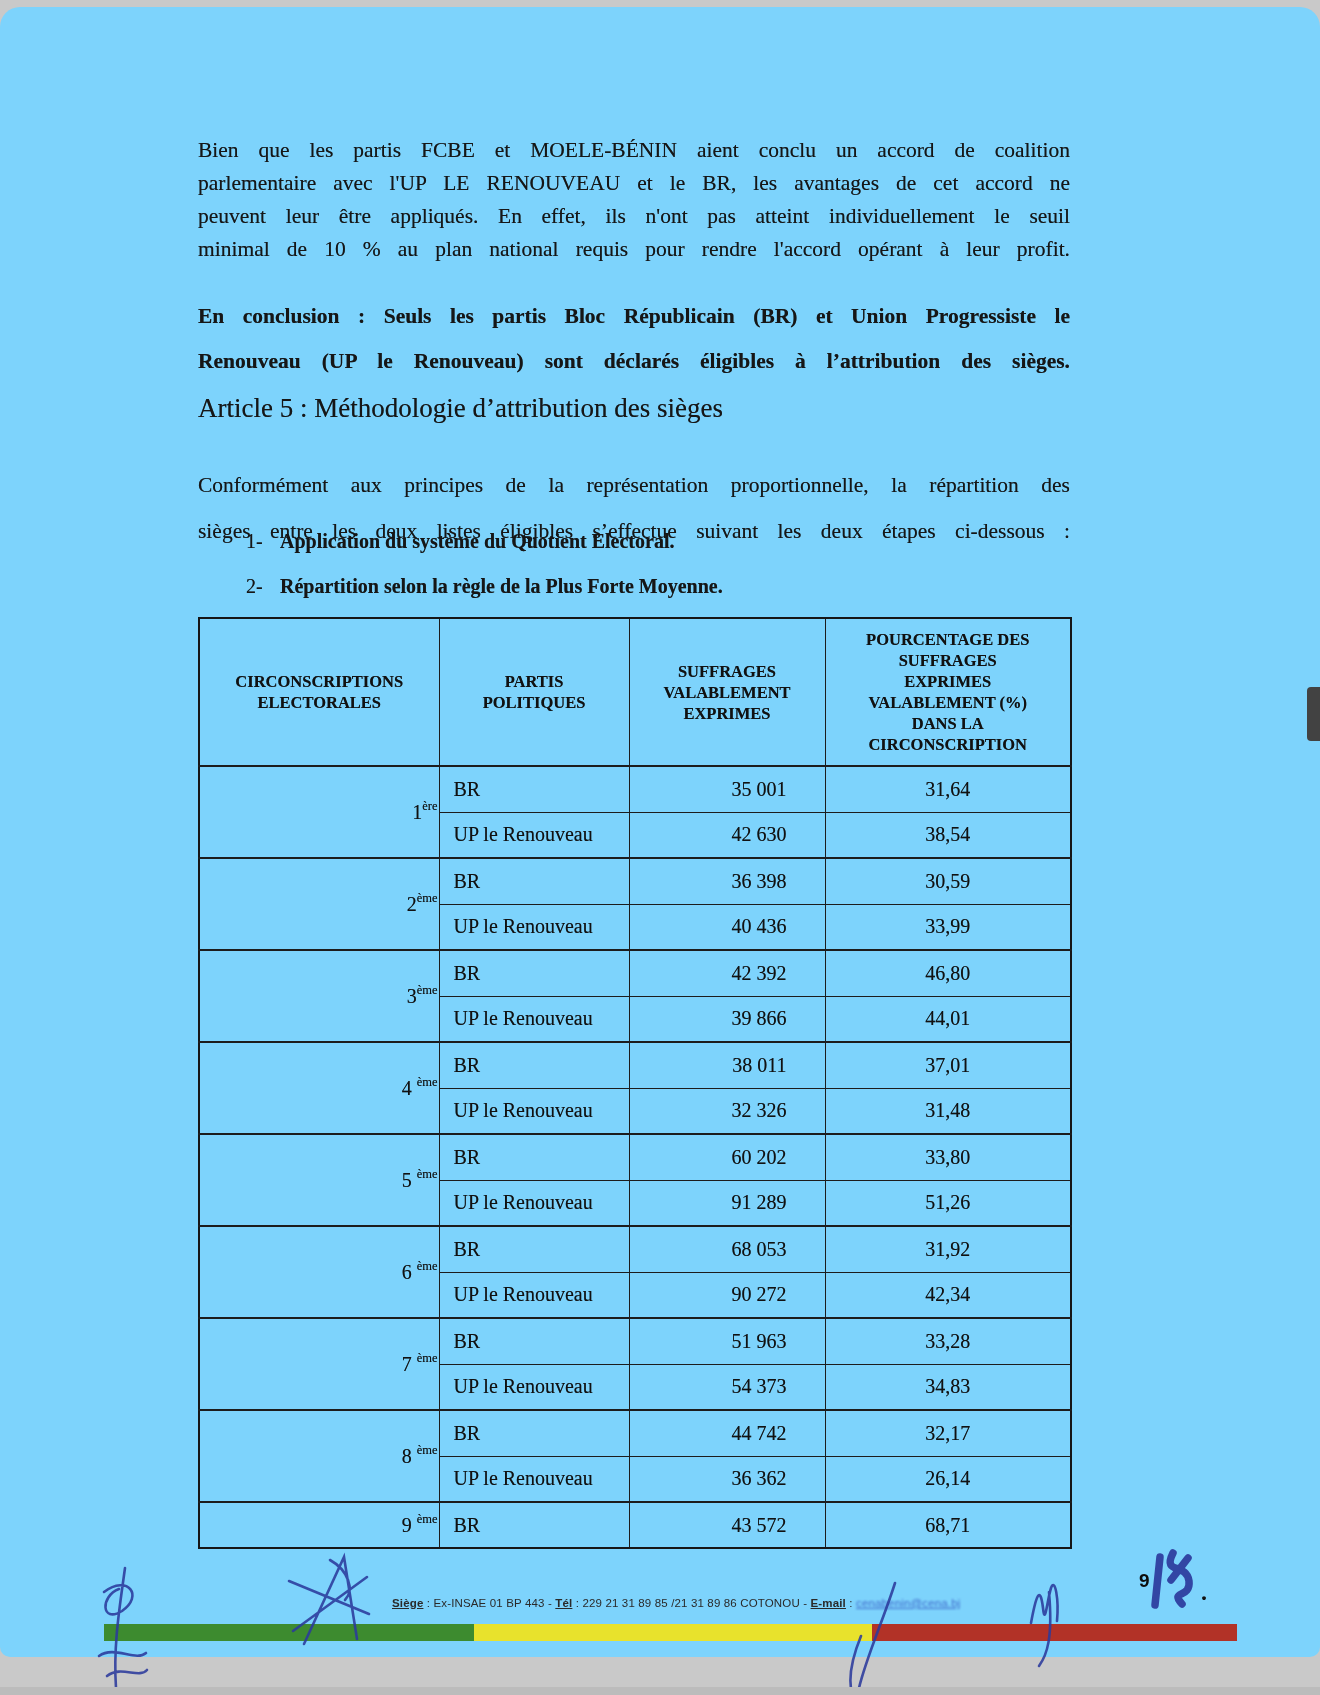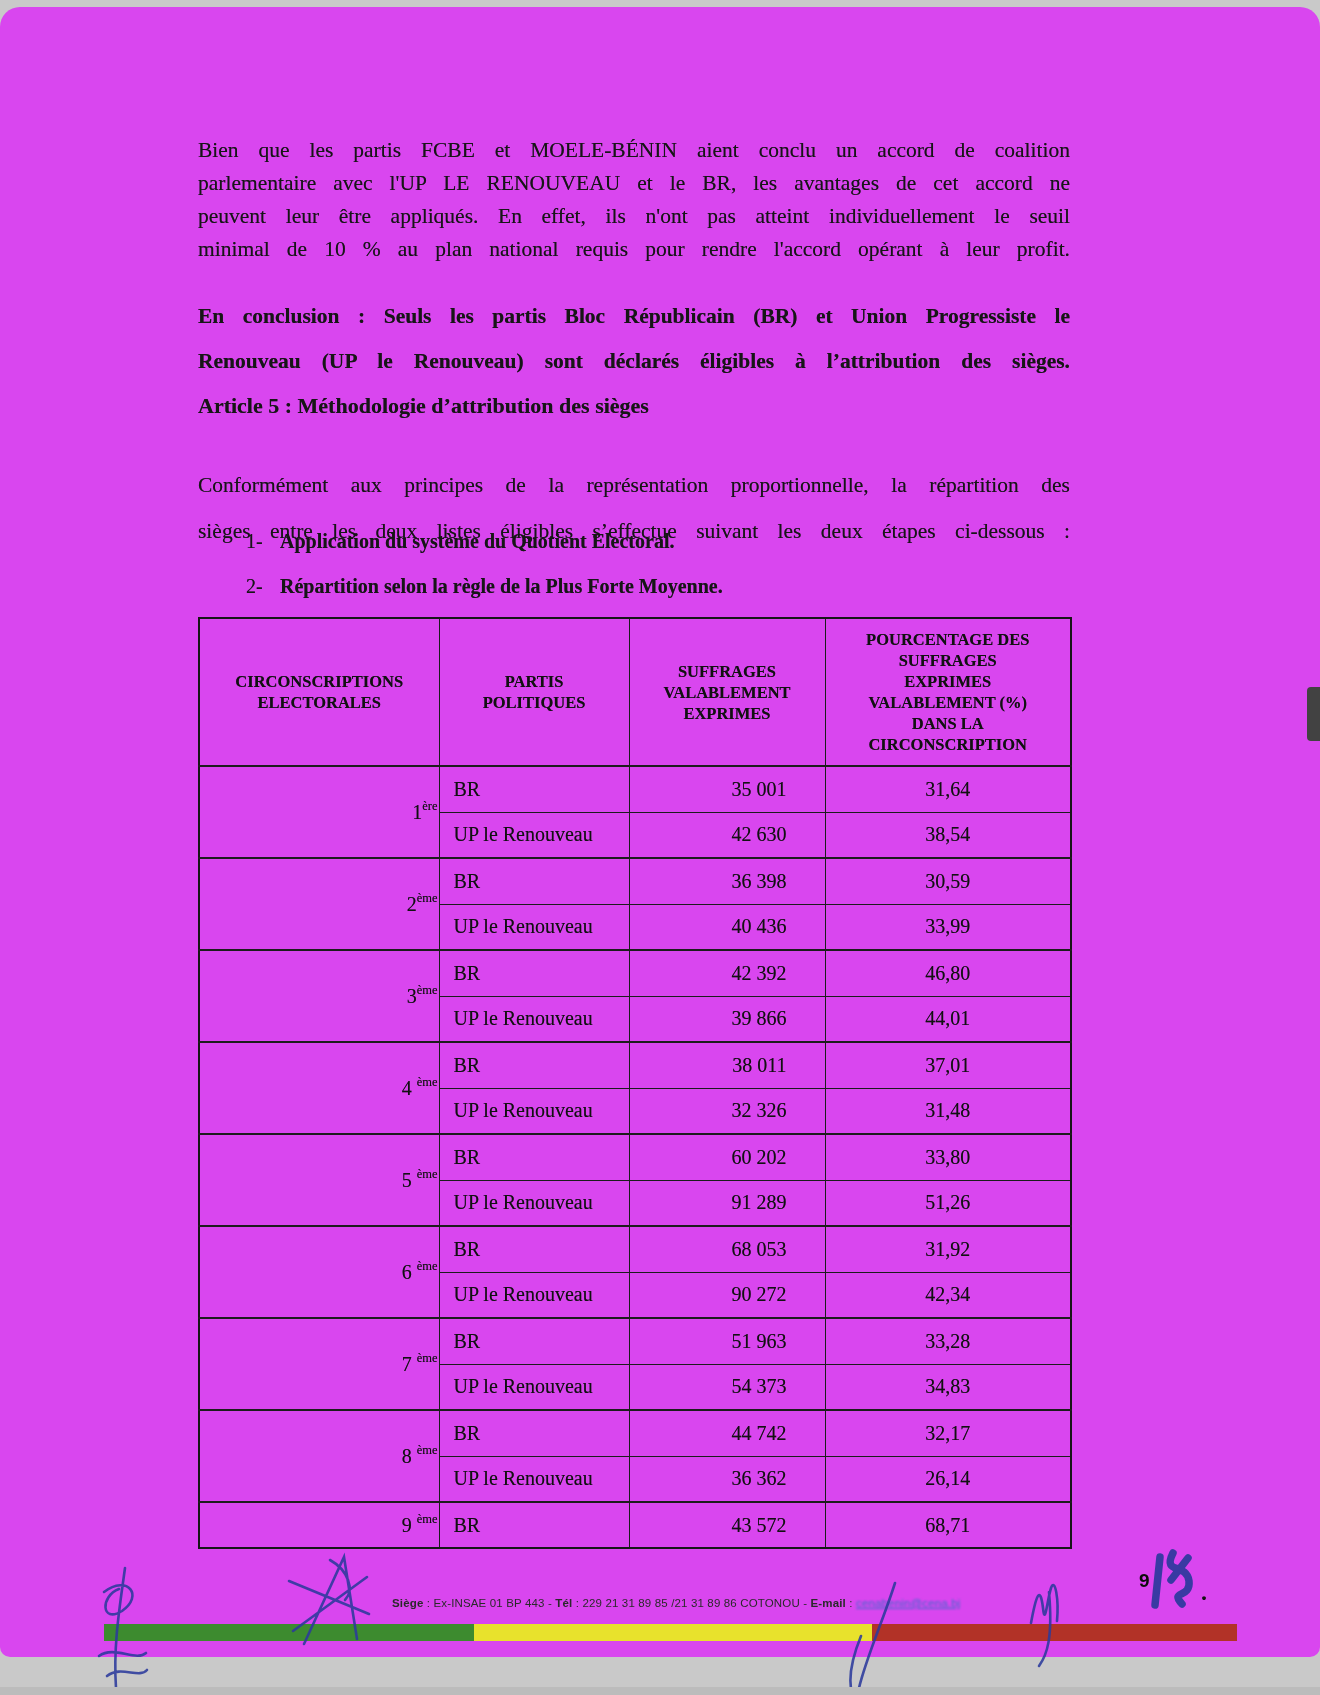--- a/index.html
+++ b/index.html
@@ -3,31 +3,31 @@
 <meta charset="utf-8">
 <style>
   html,body{margin:0;padding:0;}
   body{
     width:1320px;height:1695px;position:relative;overflow:hidden;
     background:#c9c9c9;
     font-family:"Liberation Serif", serif;
   }
   .page{
     position:absolute;top:7px;left:0;width:1320px;height:1650px;
-    background:#d946ef;border-radius:20px 20px 10px 10px;
+    background:#7dd3fc;border-radius:20px 20px 10px 10px;
   }
   .bottom-strip{position:absolute;left:0;right:0;bottom:0;height:8px;background:#bcbcbc;}
 
   
   .tb{position:absolute;left:198px;width:872px;color:#161616;
       text-shadow:0 0 .4px rgba(0,0,0,.5);}
   .just{white-space:pre-line;text-align:justify;text-align-last:justify;}
   .p1{top:105px;font-size:21.5px;line-height:33px;}
   .conclusion{top:265px;font-size:21.5px;line-height:45px;font-weight:bold;}
-  .article-h{top:378px;font-size:22px;font-weight:bold;margin-top:8px;}
+  .article-h{top:378px;font-size:27px;font-weight:normal;margin-top:8px;}
   .intro{top:433px;font-size:21.5px;line-height:46px;}
   .list-item{position:absolute;left:246px;font-size:20px;color:#161616;
              text-shadow:0 0 .4px rgba(0,0,0,.5);}
   .li1{top:523px;} .li2{top:568px;}
   .list-item .num{display:inline-block;width:34px;}
   .list-item .lbl{font-weight:bold;}
 
   
   .res-table{
     position:absolute;left:198px;top:610px;width:872px;
@@ -48,21 +48,21 @@
   .res-table td.party{text-align:left;padding-left:14px;}
   .res-table td.votes{text-align:right;padding-right:38px;}
   .res-table td.pct{text-align:center;margin-left:32px;}
 
   
   .footer-line{
     position:absolute;left:392px;top:1590px;
     font-family:"Liberation Sans", sans-serif;font-size:11.5px;color:#2a2a2a;
     letter-spacing:.15px;white-space:nowrap;filter:blur(.2px);
   }
-  .f-label{font-weight:bold;}
+  .f-label{font-weight:bold;text-decoration:underline;}
   .f-email{color:#3f6bcc;text-decoration:underline;filter:blur(1.1px);}
   .page-number{
     position:absolute;left:1139px;top:1563px;
     font-family:"Liberation Sans", sans-serif;font-weight:bold;font-size:19px;color:#0c0c0c;
   }
   .page-dot{
     position:absolute;left:1201px;top:1572px;
     font-weight:bold;font-size:24px;color:#111;
   }
 

